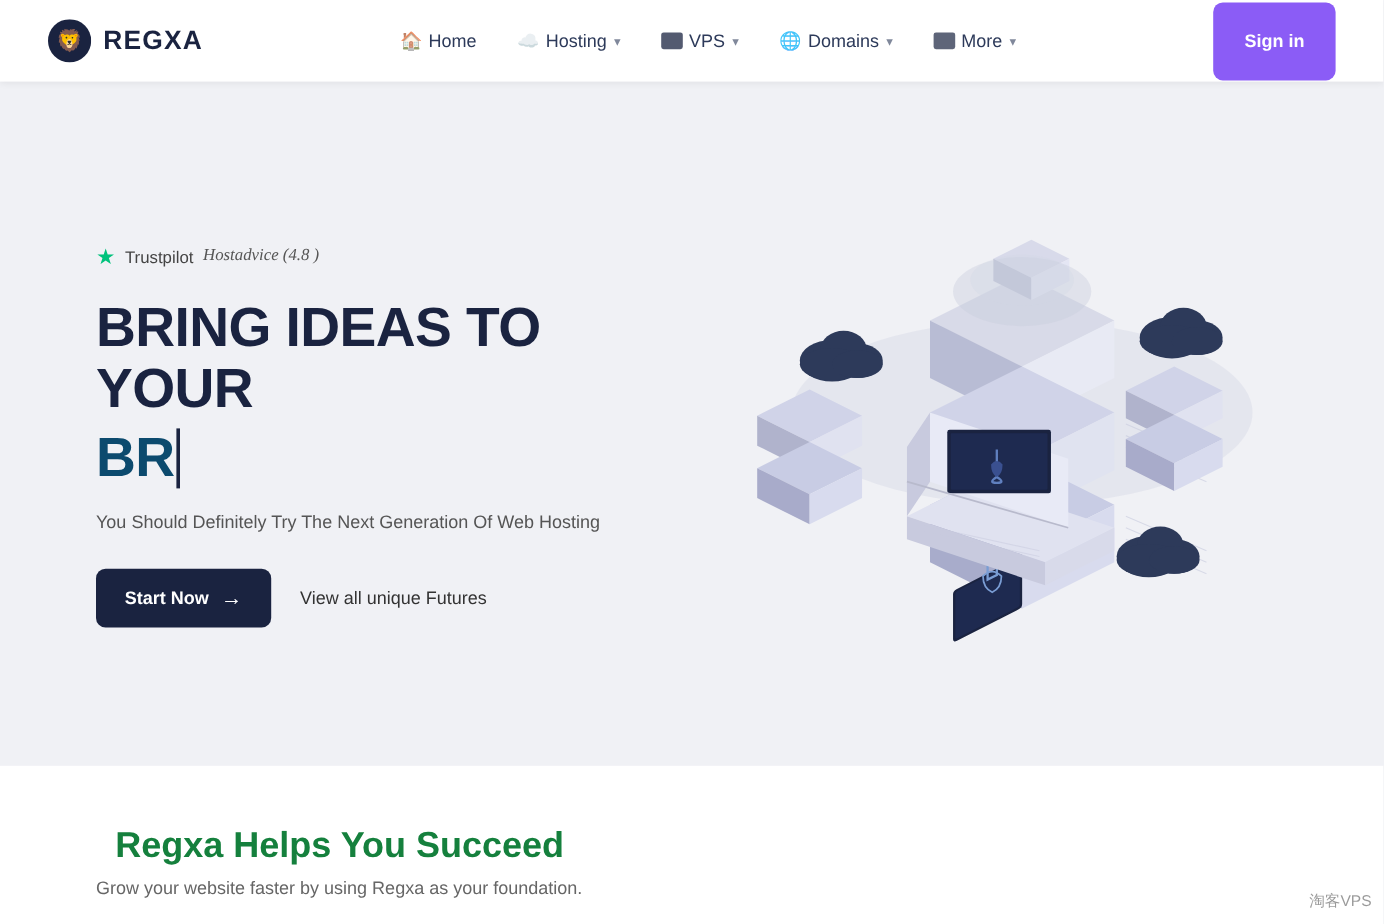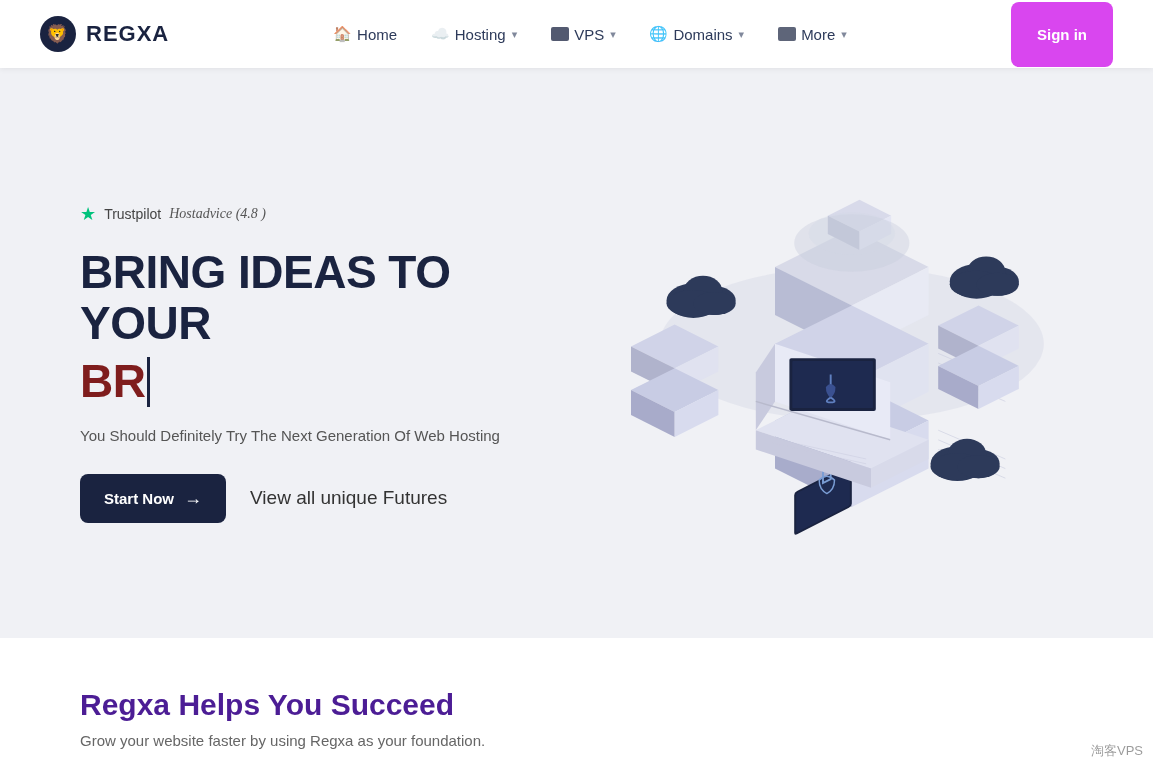--- a/index.html
+++ b/index.html
@@ -48,21 +48,21 @@
       font-size: 15px;
       font-weight: 500;
       cursor: pointer;
       border-radius: 6px;
       transition: background 0.15s;
       text-decoration: none;
     }
     .nav-item .nav-icon { font-size: 15px; opacity: 0.75; }
     .nav-item .chevron { font-size: 11px; opacity: 0.6; margin-left: 1px; }
     .nav-signin {
-      background: #d946ef;
+      background: #8b5cf6;
       color: #fff;
       border: none;
       padding: 24px 26px;
       font-size: 15px;
       font-weight: 600;
       border-radius: 8px;
       cursor: pointer;
       transition: background 0.15s;
     }
 
@@ -103,21 +103,21 @@
       font-weight: 900;
       color: #1a2340;
       line-height: 1.1;
       letter-spacing: -0.5px;
       text-transform: uppercase;
       margin-bottom: 8px;
     }
     .hero-title-line2 {
       font-size: 46px;
       font-weight: 900;
-      color: #7f1d1d;
+      color: #0c4a6e;
       line-height: 1.1;
       letter-spacing: -0.5px;
       text-transform: uppercase;
       margin-bottom: 20px;
       display: flex;
       align-items: center;
       gap: 0;
     }
     .cursor-bar {
       display: inline-block;
@@ -152,21 +152,21 @@
       display: flex;
       align-items: center;
       gap: 10px;
       transition: background 0.15s;
     }
     .btn-start .arrow { font-size: 18px; }
     .btn-features {
       background: none;
       border: none;
       color: #333;
-      font-size: 19px;
+      font-size: 15px;
       font-weight: 500;
       cursor: pointer;
       text-decoration: none;
     }
 
     
     .hero-illustration {
       flex: 0 0 auto;
       width: 500px;
       height: 400px;
@@ -183,22 +183,23 @@
     }
 
     
     .bottom-section {
       background: #fff;
       padding: 50px 80px 30px 80px;
     }
     .bottom-title {
       font-size: 30px;
       font-weight: 800;
-      color: #4c1d95;
+      color: #15803d;
       margin-bottom: 10px;
+      margin-left: 16px;
     }
     .bottom-subtitle {
       font-size: 15px;
       color: #666;
     }
 
     
     .watermark {
       position: fixed;
       bottom: 10px;

